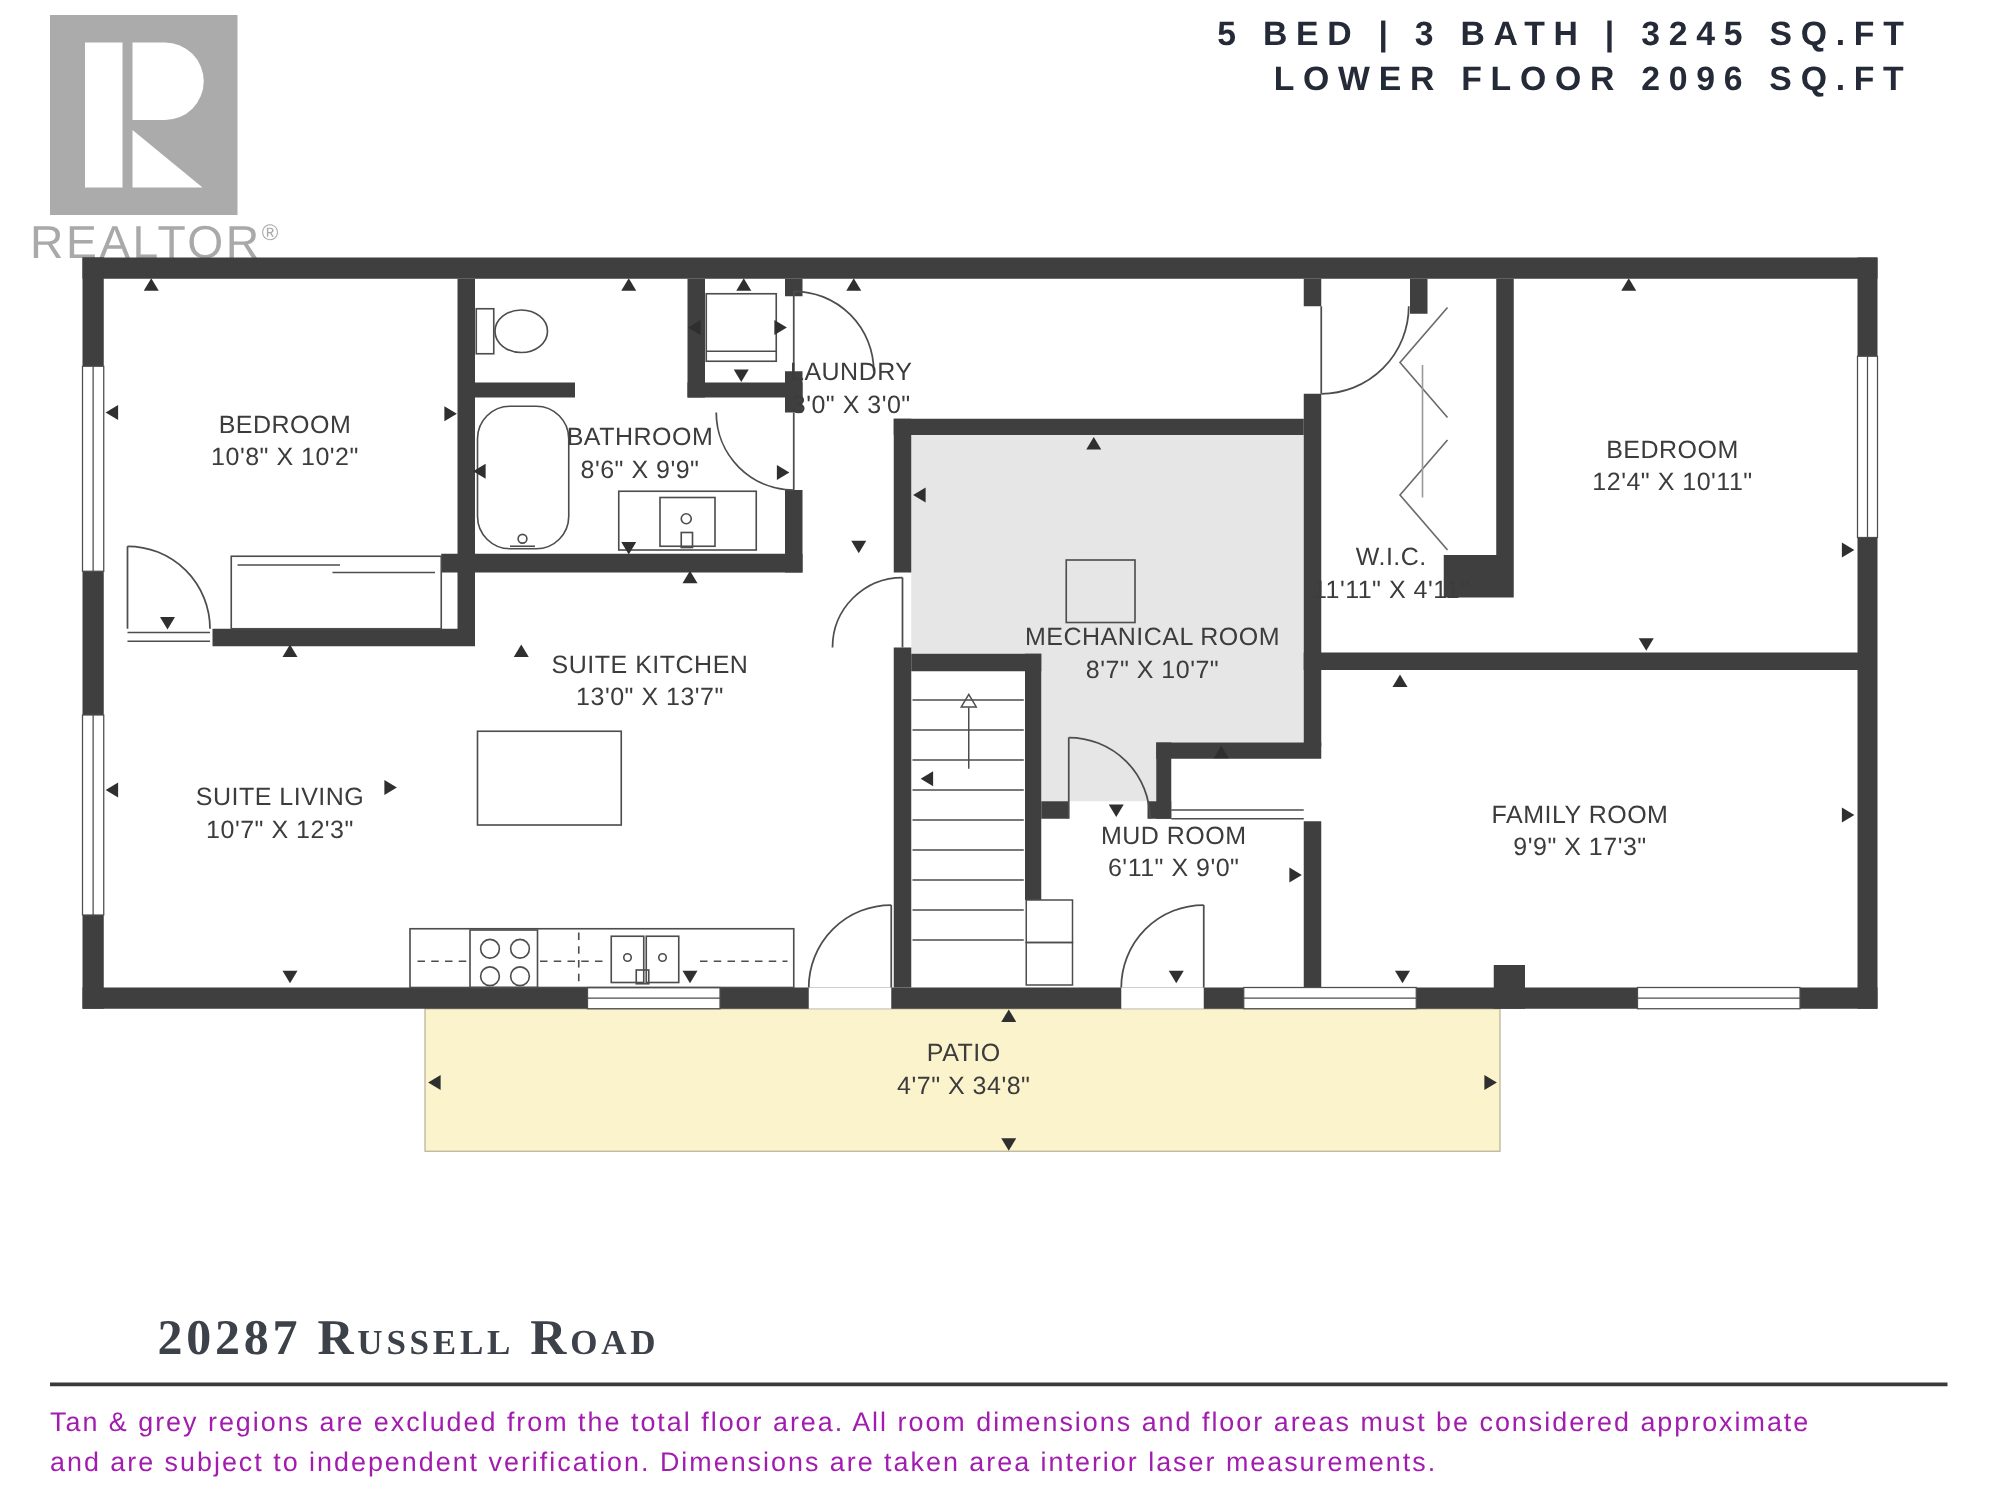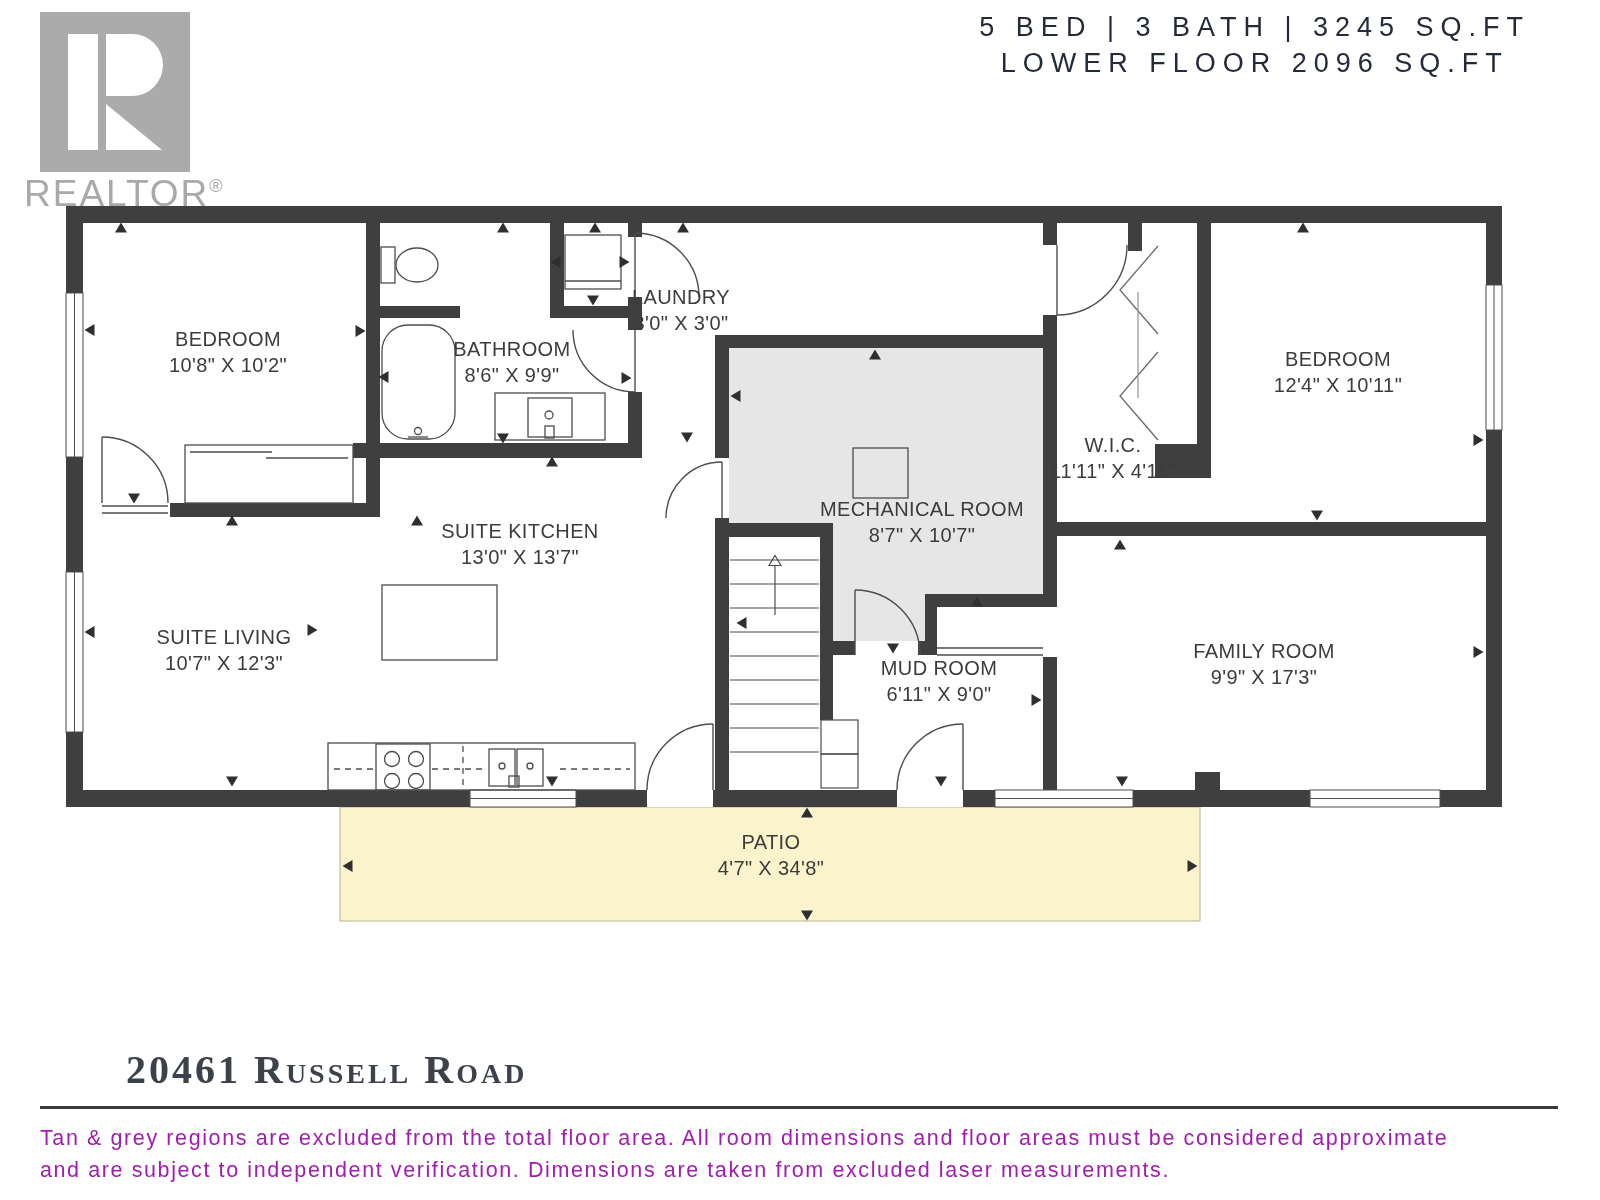--- a/index.html
+++ b/index.html
@@ -1,20 +1,20 @@
 <!DOCTYPE html>
 <html><head>
 <meta charset="utf-8">
 <style>
   html,body{margin:0;padding:0;background:#ffffff;}
   .stage{position:relative;width:1600px;height:1200px;background:#ffffff;overflow:hidden;
          font-family:"Liberation Sans",sans-serif;}
   .logo{position:absolute;left:22px;top:6px;width:230px;height:210px;}
-  .stats{position:absolute;right:70px;top:10px;text-align:center;color:#242a37;
-         font-weight:normal;font-size:27px;letter-spacing:7px;line-height:1.32;white-space:nowrap;}
+  .stats{position:absolute;right:70px;top:10px;text-align:right;color:#242a37;
+         font-weight:bold;font-size:27px;letter-spacing:7px;line-height:1.32;white-space:nowrap;}
   .plan{position:absolute;left:0;top:0;width:1600px;height:1200px;}
   .address{position:absolute;left:126px;top:1046px;font-family:"Liberation Serif",serif;
            font-variant:small-caps;font-weight:600;font-size:40px;letter-spacing:3px;color:#3d424a;}
   .rule{position:absolute;left:40px;right:42px;top:1106px;border-top:3px solid #3a3a3a;}
   .disclaimer{position:absolute;left:40px;top:1122px;font-size:21.5px;letter-spacing:1.6px;
               color:#a21caf;line-height:1.5;white-space:nowrap;}
   svg text.rlabel{font-family:"Liberation Sans",sans-serif;font-size:20px;fill:#3c3c3c;
                   letter-spacing:0.4px;text-anchor:middle;}
   svg text.logotxt{font-family:"Liberation Sans",sans-serif;font-size:37px;fill:#a9a9a9;letter-spacing:2px;}
 </style>
@@ -307,20 +307,20 @@
         <text class="rlabel" x="1264" y="658">FAMILY ROOM</text>
         <text class="rlabel" x="1264" y="684">9'9" X 17'3"</text>
       </g>
       <g>
         <text class="rlabel" x="771" y="849">PATIO</text>
         <text class="rlabel" x="771" y="875">4'7" X 34'8"</text>
       </g>
     </g>
   </svg>
 
-  <div class="address">20461 Russell Road</div>
+  <div class="address">20287 Russell Road</div>
   <div class="rule"></div>
   <div class="disclaimer">
     <div>Tan &amp; grey regions are excluded from the total floor area. All room dimensions and floor areas must be considered approximate</div>
-    <div>and are subject to independent verification. Dimensions are taken from excluded laser measurements.</div>
+    <div>and are subject to independent verification. Dimensions are taken area interior laser measurements.</div>
   </div>
 
 </div>
 
 </body></html>

